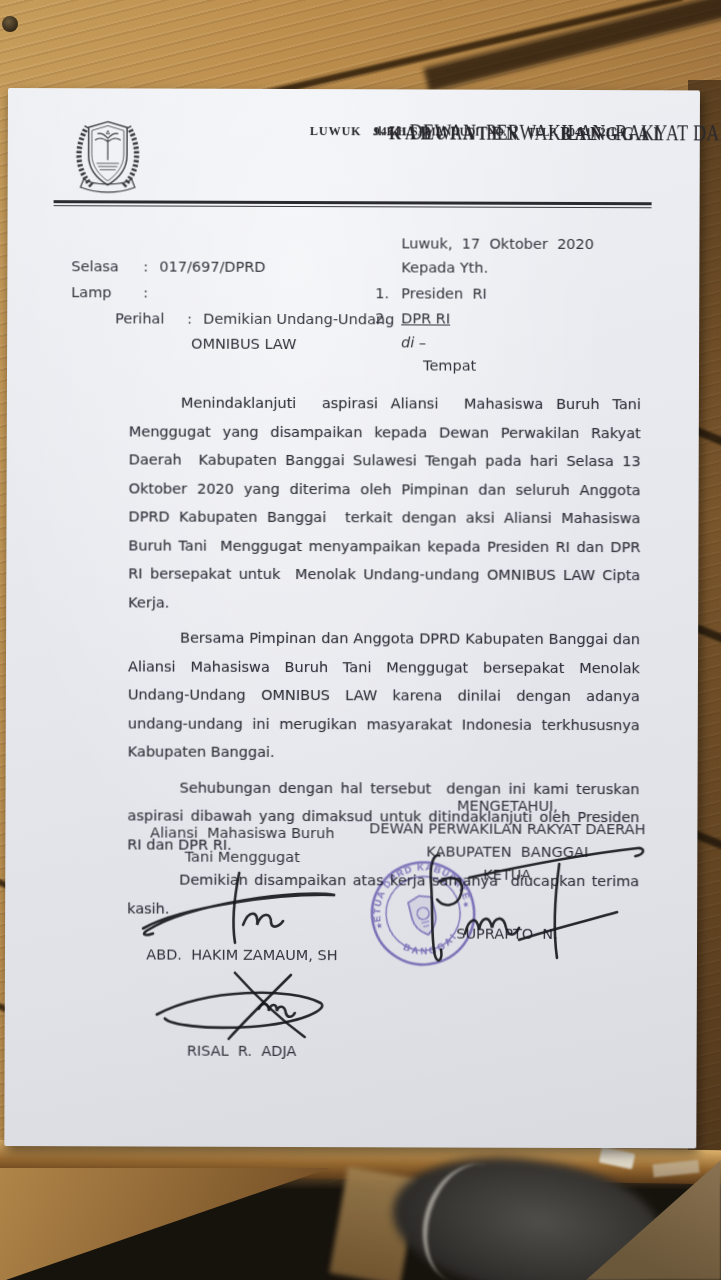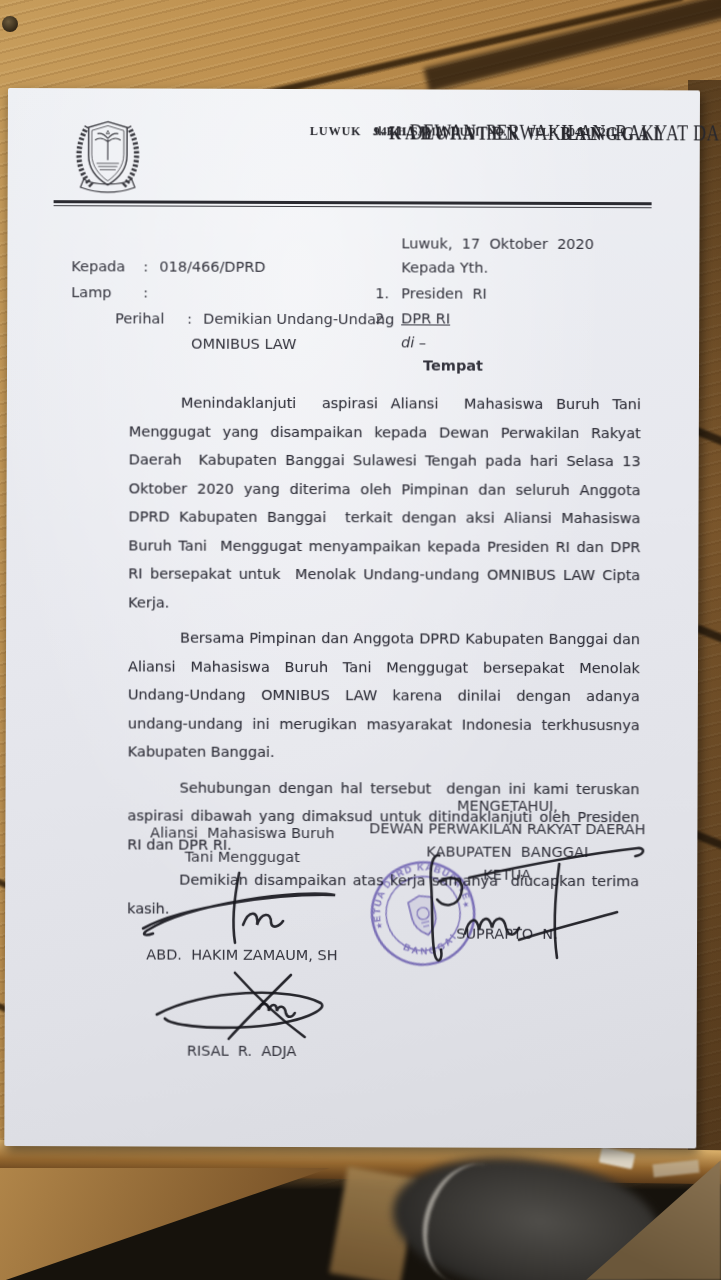--- a/index.html
+++ b/index.html
@@ -50,21 +50,21 @@
   .rule{left:46px;top:112px;width:598px;height:6px;border-top:3px solid #2a2a30;}
   .rule:after{content:"";position:absolute;left:0;right:0;top:2px;border-top:1.5px solid #3a3a40;}
 
   
   .meta{font-size:14.5px;color:#33333d;}
   .lab{left:64px;} .col{left:136px;} .val{left:152px;}
   .r-nomor{top:170px;} .r-lamp{top:196px;} .r-perihal{top:222px;margin-left:44px;} .r-omnibus{top:247px;margin-left:32px;}
   .m-date{left:394px;top:146px;} .m-kepada{left:394px;top:170px;}
   .m-n1{left:368px;top:196px;} .m-r1{left:394px;top:196px;}
   .m-n2{left:368px;top:221px;} .m-r2{left:394px;top:221px;text-decoration:underline;}
-  .m-di{left:394px;top:245px;font-style:italic;} .m-tempat{left:416px;top:268px;font-weight:bold;}
+  .m-di{left:394px;top:245px;font-style:italic;} .m-tempat{left:416px;top:268px;}
 
   
   .body{left:122px;top:300px;width:512px;font-size:14.5px;line-height:28.5px;text-align:justify;color:#33333d;text-shadow:0 0 1px rgba(51,51,61,.3);white-space:normal;}
   .body p{position:static;margin:0 0 7px 0;text-indent:52px;white-space:pre-wrap;}
 
   
   .sigtxt{font-size:14.5px;color:#33333d;text-align:center;}
   .sl{left:92px;width:290px;}
   .sr{left:332px;width:340px;}
   .sl1{top:736px;} .sl2{top:760px;} .sl-name1{top:858px;} .sl-name2{top:954px;}
@@ -118,23 +118,23 @@
     </svg>
 
     <div class="head">
       <div class="hl1"><span>DEWAN  PERWAKILAN  RAKYAT DAERAH</span></div>
       <div class="hl2"><span>KABUPATEN  BANGGAI</span></div>
       <div class="hl3"><span>Jl. K.H. SAMANHUDI   NO.        TELP.   (0461)  21119</span></div>
       <div class="hl4">LUWUK   94711</div>
     </div>
     <div class="rule"></div>
 
-    <span class="meta lab r-nomor">Kepada</span>
+    <span class="meta lab r-nomor">Selasa</span>
     <span class="meta col r-nomor">:</span>
-    <span class="meta val r-nomor">018/466/DPRD</span>
+    <span class="meta val r-nomor">017/697/DPRD</span>
     <span class="meta lab r-lamp">Lamp</span>
     <span class="meta col r-lamp">:</span>
     <span class="meta val r-lamp"></span>
     <span class="meta lab r-perihal">Perihal</span>
     <span class="meta col r-perihal">:</span>
     <span class="meta val r-perihal">Demikian Undang-Undang</span>
     <span class="meta val r-omnibus">OMNIBUS LAW</span>
 
     <span class="meta m-date">Luwuk,  17  Oktober  2020</span>
     <span class="meta m-kepada">Kepada Yth.</span>

